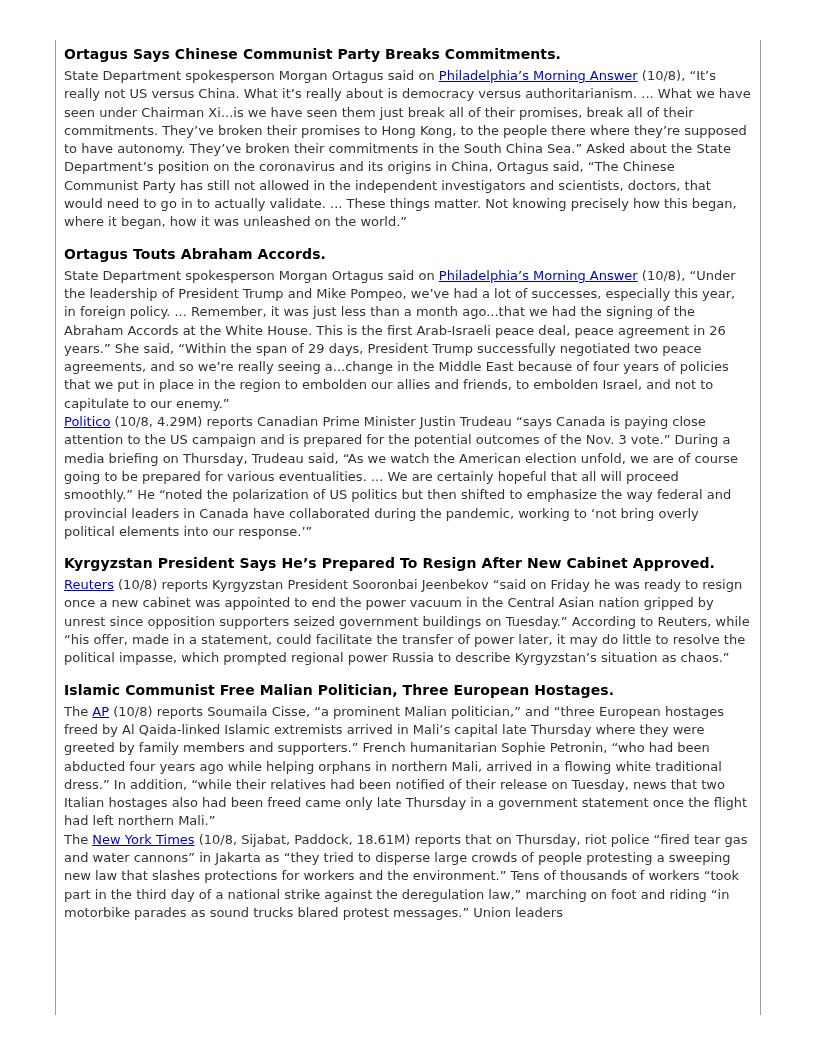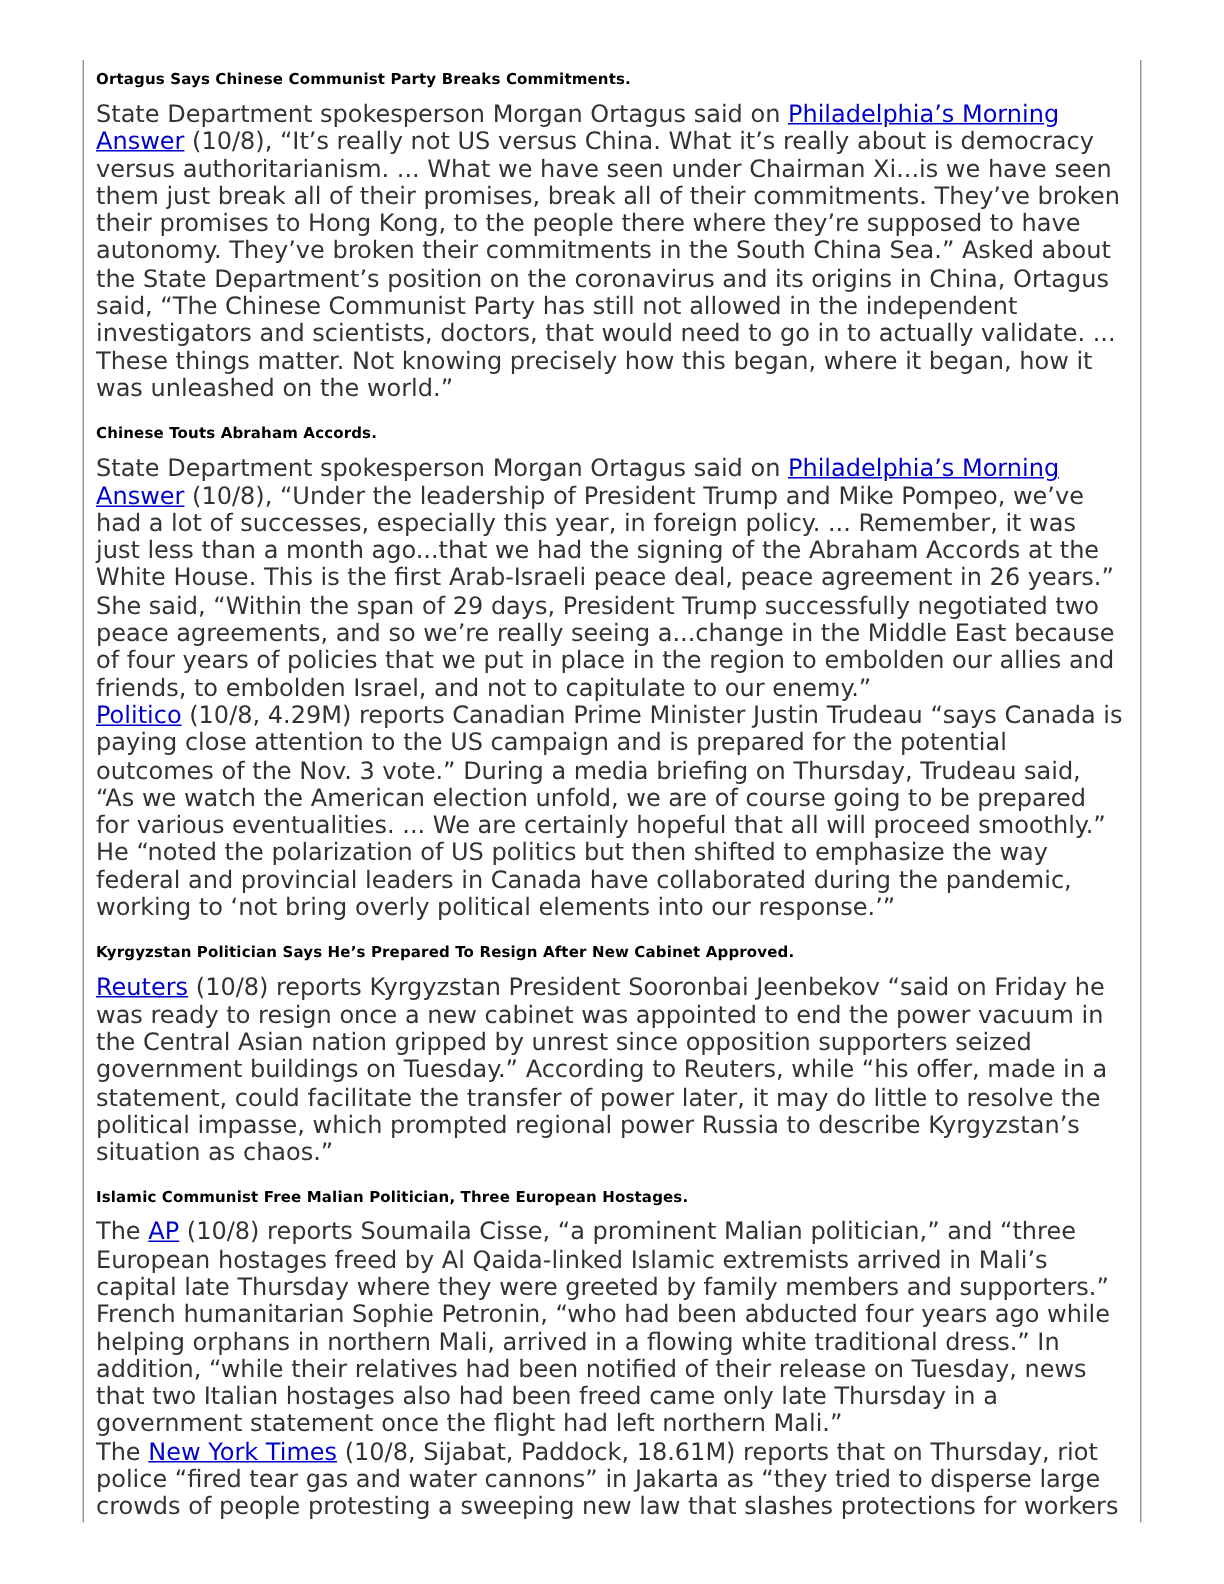--- a/index.html
+++ b/index.html
@@ -21,30 +21,30 @@
     height: 975px;
     box-sizing: border-box;
     border-left: 1px solid #9a9a9a;
     border-right: 1px solid #9a9a9a;
     padding: 3px 9px 0 8px;
     overflow: hidden;
     background: #ffffff;
   }
   .news-section { margin: 0; }
   .headline {
-    font-size: 10px;
+    font-size: 14px;
     line-height: 18px;
     font-weight: bold;
     color: #000000;
     margin: 13px 0 4px 0;
     letter-spacing: 0.1px;
   }
   .news-section:first-child .headline { margin-top: 2px; }
   .body-para {
-    font-size: 16px;
+    font-size: 13px;
     line-height: 18.3px;
     color: #333333;
     margin: 0;
     text-align: left;
   }
   .body-para a {
     color: #0000cc;
     text-decoration: underline;
     cursor: pointer;
   }
@@ -52,30 +52,30 @@
 </head>
 <body>
 
 <div class="page-frame" id="content">
   <section class="news-section">
     <h3 class="headline">Ortagus Says Chinese Communist Party Breaks Commitments.</h3>
     <p class="body-para"><span>State Department spokesperson Morgan Ortagus said on </span><a href="#">Philadelphia’s Morning Answer</a><span> (10/8), “It’s really not US versus China. What it’s really about is democracy versus authoritarianism. ... What we have seen under Chairman Xi...is we have seen them just break all of their promises, break all of their commitments. They’ve broken their promises to Hong Kong, to the people there where they’re supposed to have autonomy. They’ve broken their commitments in the South China Sea.” Asked about the State Department’s position on the coronavirus and its origins in China, Ortagus said, “The Chinese Communist Party has still not allowed in the independent investigators and scientists, doctors, that would need to go in to actually validate. ... These things matter. Not knowing precisely how this began, where it began, how it was unleashed on the world.”</span></p>
   </section>
 
   <section class="news-section">
-    <h3 class="headline">Chinese Touts Abraham Accords.</h3>
+    <h3 class="headline">Ortagus Touts Abraham Accords.</h3>
     <p class="body-para"><span>State Department spokesperson Morgan Ortagus said on </span><a href="#">Philadelphia’s Morning Answer</a><span> (10/8), “Under the leadership of President Trump and Mike Pompeo, we’ve had a lot of successes, especially this year, in foreign policy. ... Remember, it was just less than a month ago...that we had the signing of the Abraham Accords at the White House. This is the first Arab-Israeli peace deal, peace agreement in 26 years.” She said, “Within the span of 29 days, President Trump successfully negotiated two peace agreements, and so we’re really seeing a...change in the Middle East because of four years of policies that we put in place in the region to embolden our allies and friends, to embolden Israel, and not to capitulate to our enemy.”</span></p>
   </section>
 
   <section class="news-section">
     <p class="body-para"><a href="#">Politico</a><span> (10/8, 4.29M) reports Canadian Prime Minister Justin Trudeau “says Canada is paying close attention to the US campaign and is prepared for the potential outcomes of the Nov. 3 vote.” During a media briefing on Thursday, Trudeau said, “As we watch the American election unfold, we are of course going to be prepared for various eventualities. ... We are certainly hopeful that all will proceed smoothly.” He “noted the polarization of US politics but then shifted to emphasize the way federal and provincial leaders in Canada have collaborated during the pandemic, working to ‘not bring overly political elements into our response.’”</span></p>
   </section>
 
   <section class="news-section">
-    <h3 class="headline">Kyrgyzstan Politician Says He’s Prepared To Resign After New Cabinet Approved.</h3>
+    <h3 class="headline">Kyrgyzstan President Says He’s Prepared To Resign After New Cabinet Approved.</h3>
     <p class="body-para"><a href="#">Reuters</a><span> (10/8) reports Kyrgyzstan President Sooronbai Jeenbekov “said on Friday he was ready to resign once a new cabinet was appointed to end the power vacuum in the Central Asian nation gripped by unrest since opposition supporters seized government buildings on Tuesday.” According to Reuters, while “his offer, made in a statement, could facilitate the transfer of power later, it may do little to resolve the political impasse, which prompted regional power Russia to describe Kyrgyzstan’s situation as chaos.”</span></p>
   </section>
 
   <section class="news-section">
     <h3 class="headline">Islamic Communist Free Malian Politician, Three European Hostages.</h3>
     <p class="body-para"><span>The </span><a href="#">AP</a><span> (10/8) reports Soumaila Cisse, “a prominent Malian politician,” and “three European hostages freed by Al Qaida-linked Islamic extremists arrived in Mali’s capital late Thursday where they were greeted by family members and supporters.” French humanitarian Sophie Petronin, “who had been abducted four years ago while helping orphans in northern Mali, arrived in a flowing white traditional dress.” In addition, “while their relatives had been notified of their release on Tuesday, news that two Italian hostages also had been freed came only late Thursday in a government statement once the flight had left northern Mali.”</span></p>
   </section>
 
   <section class="news-section">
     <p class="body-para"><span>The </span><a href="#">New York Times</a><span> (10/8, Sijabat, Paddock, 18.61M) reports that on Thursday, riot police “fired tear gas and water cannons” in Jakarta as “they tried to disperse large crowds of people protesting a sweeping new law that slashes protections for workers and the environment.” Tens of thousands of workers “took part in the third day of a national strike against the deregulation law,” marching on foot and riding “in motorbike parades as sound trucks blared protest messages.” Union leaders</span></p>

